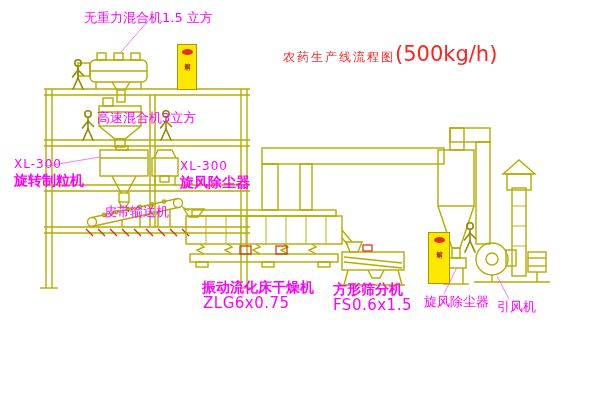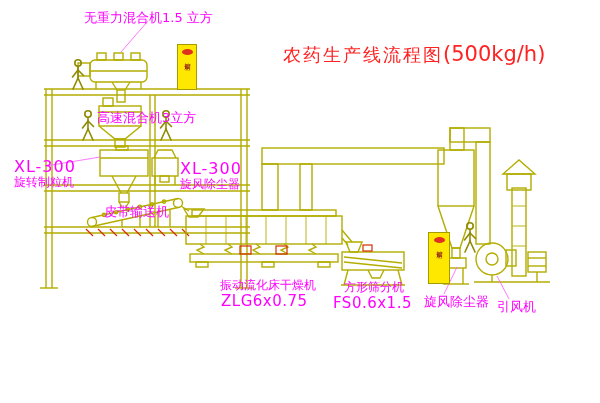--- a/index.html
+++ b/index.html
@@ -10,25 +10,25 @@
   
   svg .ln  { stroke:#b3ad00; stroke-width:1.4; fill:none; }
   svg .ln2 { stroke:#b3ad00; stroke-width:0.9; fill:none; }
   svg .fig { stroke:#8f8a00; stroke-width:1.6; fill:none; stroke-linecap:round; }
   svg .red { stroke:#d23000; stroke-width:1.2; fill:none; }
   svg .mag { stroke:#ff55ff; stroke-width:0.8; fill:none; }
 
   
   .lbl { position:absolute; color:#ff00ff; white-space:nowrap; line-height:1.15; }
   .s9  { font-size:13px; }
-  .model { font-size:16px; letter-spacing:1px; }
-  .mname { font-size:12px; }
+  .model { font-size:12px; letter-spacing:1px; }
+  .mname { font-size:14px;font-weight:bold; }
   .big   { font-size:15px; letter-spacing:0.5px; }
   .titlebox { position:absolute; display:flex; align-items:baseline; color:#ff2222; white-space:nowrap; }
-  .t-main { font-size:18px; letter-spacing:2px; }
+  .t-main { font-size:12px; letter-spacing:2px; }
   .t-cap  { font-size:21px; }
 
   
   .cabinet { position:absolute; background:#ffe800; border:1px solid #a39b00;
              display:flex; flex-direction:column; align-items:center; }
   .cab-btn { width:11px; height:6px; border-radius:50%; background:#e03020; margin-top:4px; flex:0 0 auto; }
   .cab-text { writing-mode:vertical-rl; text-orientation:upright; font-size:6px;
               color:#8b1a1a; margin-top:3px; letter-spacing:1px; }
 </style>
 </head>
@@ -247,27 +247,27 @@
     <div class="mname">旋转制粒机</div>
   </div>
 
   <div class="lbl" style="left:180px;top:160px">
     <div class="model">XL-300</div>
     <div class="mname">旋风除尘器</div>
   </div>
 
   <div class="lbl s9" style="left:104px;top:205px">皮带输送机</div>
 
-  <div class="lbl" style="left:220px;top:279px">
+  <div class="lbl" style="left:202px;top:279px">
     <div class="mname">振动流化床干燥机</div>
     <div class="big" style="margin-left:1px">ZLG6x0.75</div>
   </div>
 
   <div class="lbl" style="left:333px;top:281px">
-    <div class="mname" style="margin-left:11px">方形筛分机</div>
+    <div class="mname" style="">方形筛分机</div>
     <div class="big">FS0.6x1.5</div>
   </div>
 
   <div class="lbl s9" style="left:424px;top:295px">旋风除尘器</div>
   <div class="lbl s9" style="left:497px;top:300px">引风机</div>
 
   <div class="cabinet" style="left:177px;top:44px;width:20px;height:46px">
     <div class="cab-btn"></div>
     <div class="cab-text">控制柜</div>
   </div>

